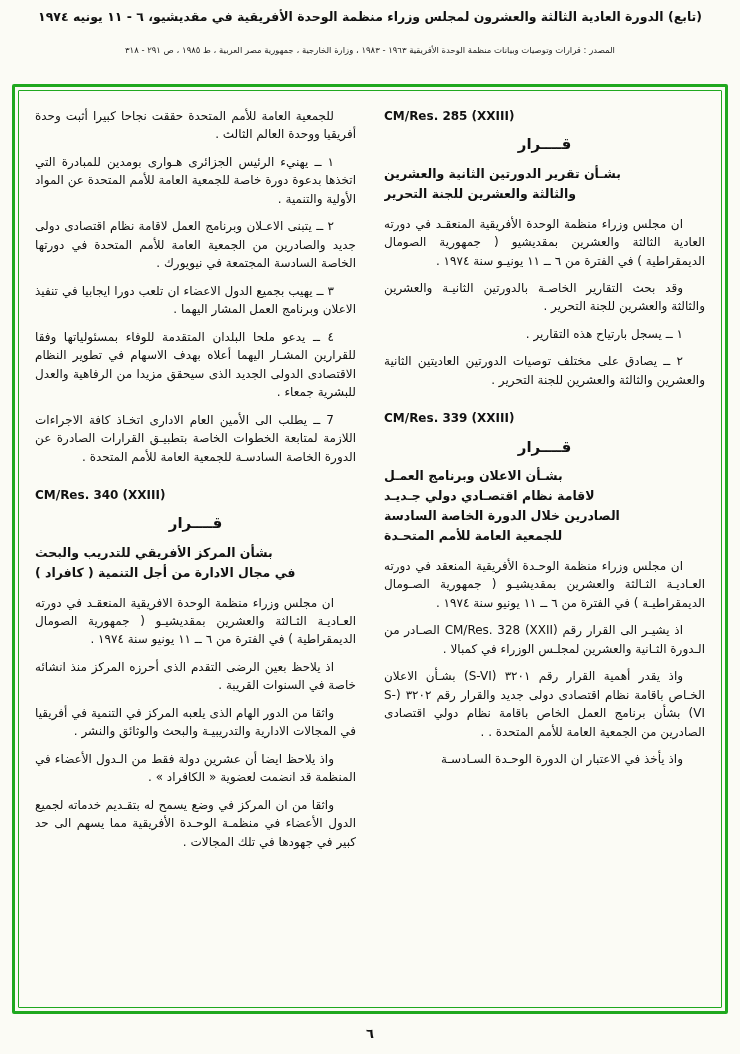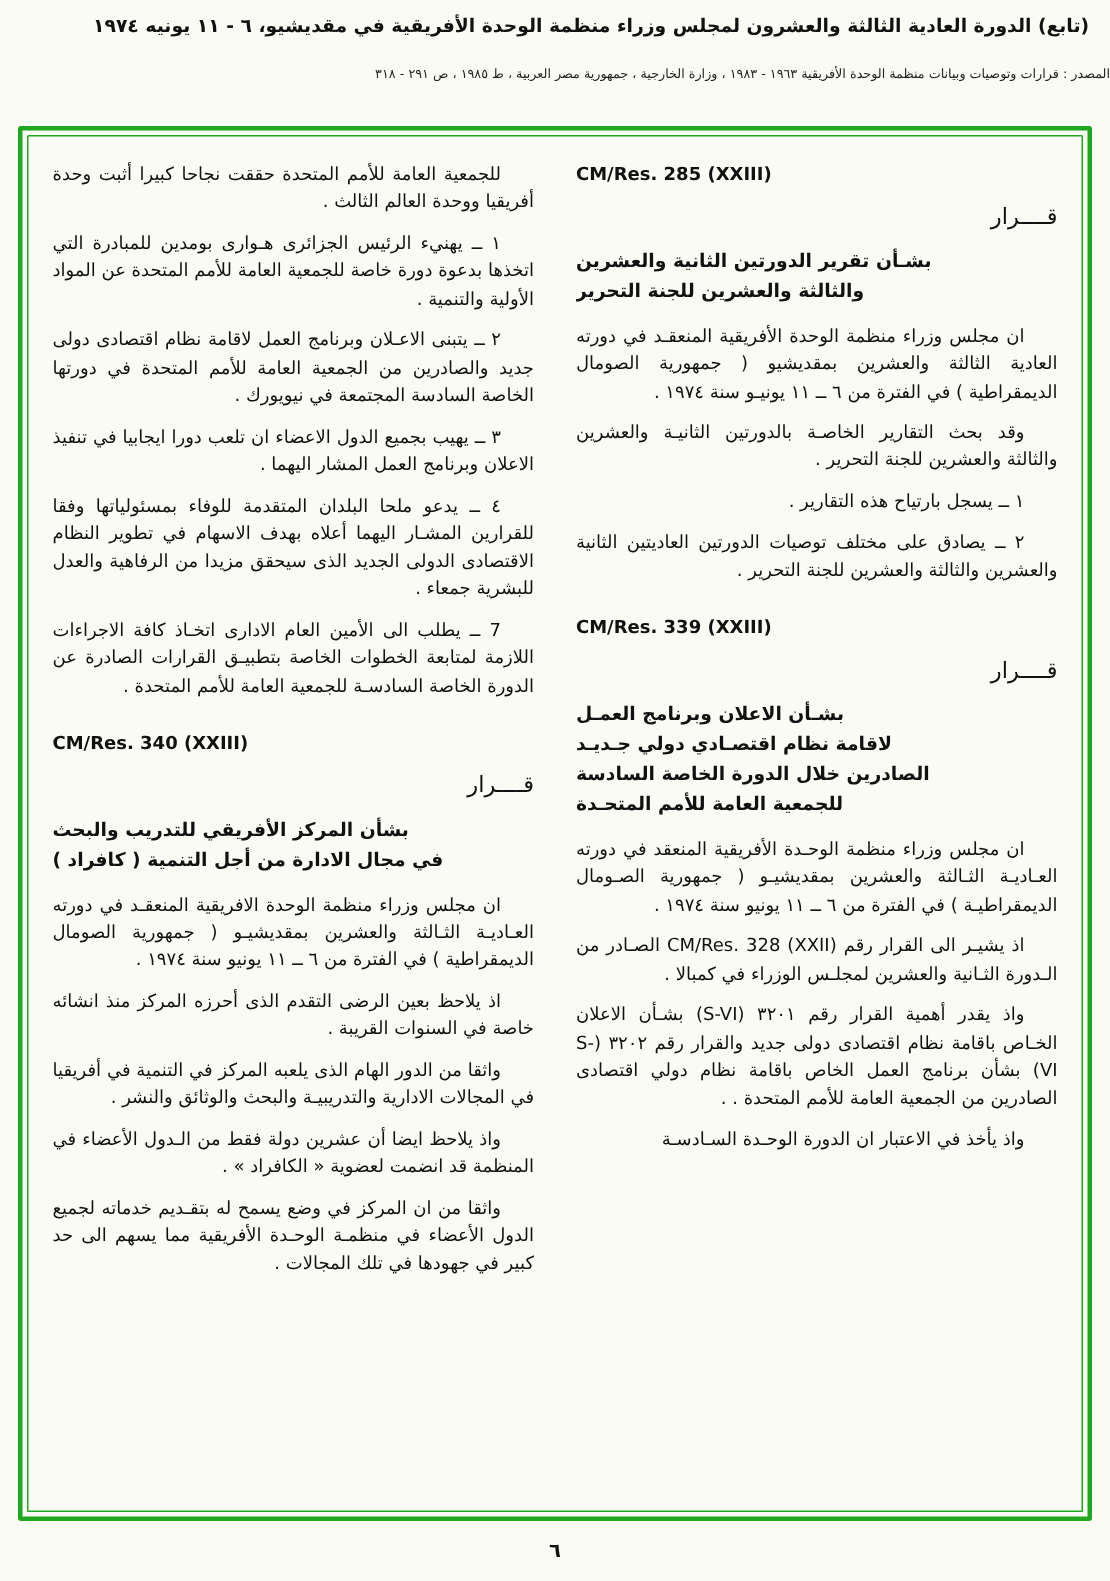--- a/index.html
+++ b/index.html
@@ -10,20 +10,21 @@
     font-family: "DejaVu Sans", sans-serif;
     color: #111;
   }
   .page {
     position: relative;
     width: 740px; height: 1054px;
     overflow: hidden;
   }
   .page-header {
     direction: rtl;
+    text-align: center;
     padding-top: 9px;
   }
   .header-title {
     font-weight: bold;
     font-size: 12.5px;
     line-height: 1.35;
     padding: 0 14px;
   }
   .header-source {
     font-size: 8.5px;
@@ -61,21 +62,22 @@
   }
   .res-number {
     direction: ltr;
     text-align: left;
     font-weight: bold;
     font-size: 12px;
     margin: 20px 0 8px 0;
   }
   .col .res-number:first-child { margin-top: 2px; }
   .res-title {
-    font-weight: normal;
+    text-align: center;
+    font-weight: bold;
     font-size: 15px;
     margin: 6px 0 7px 0;
   }
   .res-subtitle {
     text-align: left;
     font-weight: bold;
     font-size: 12.5px;
     line-height: 1.6;
     white-space: pre-line;
     margin: 0 0 11px 0;

